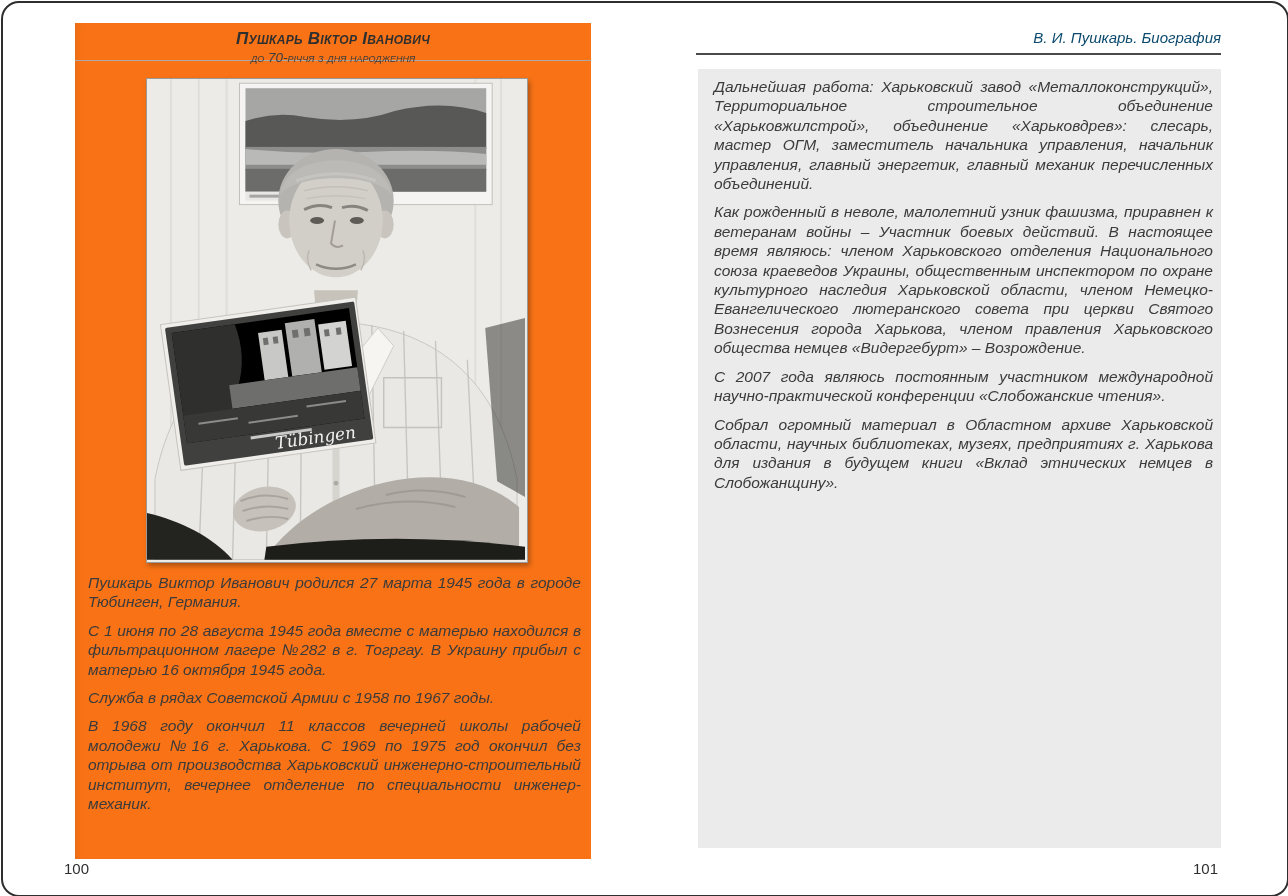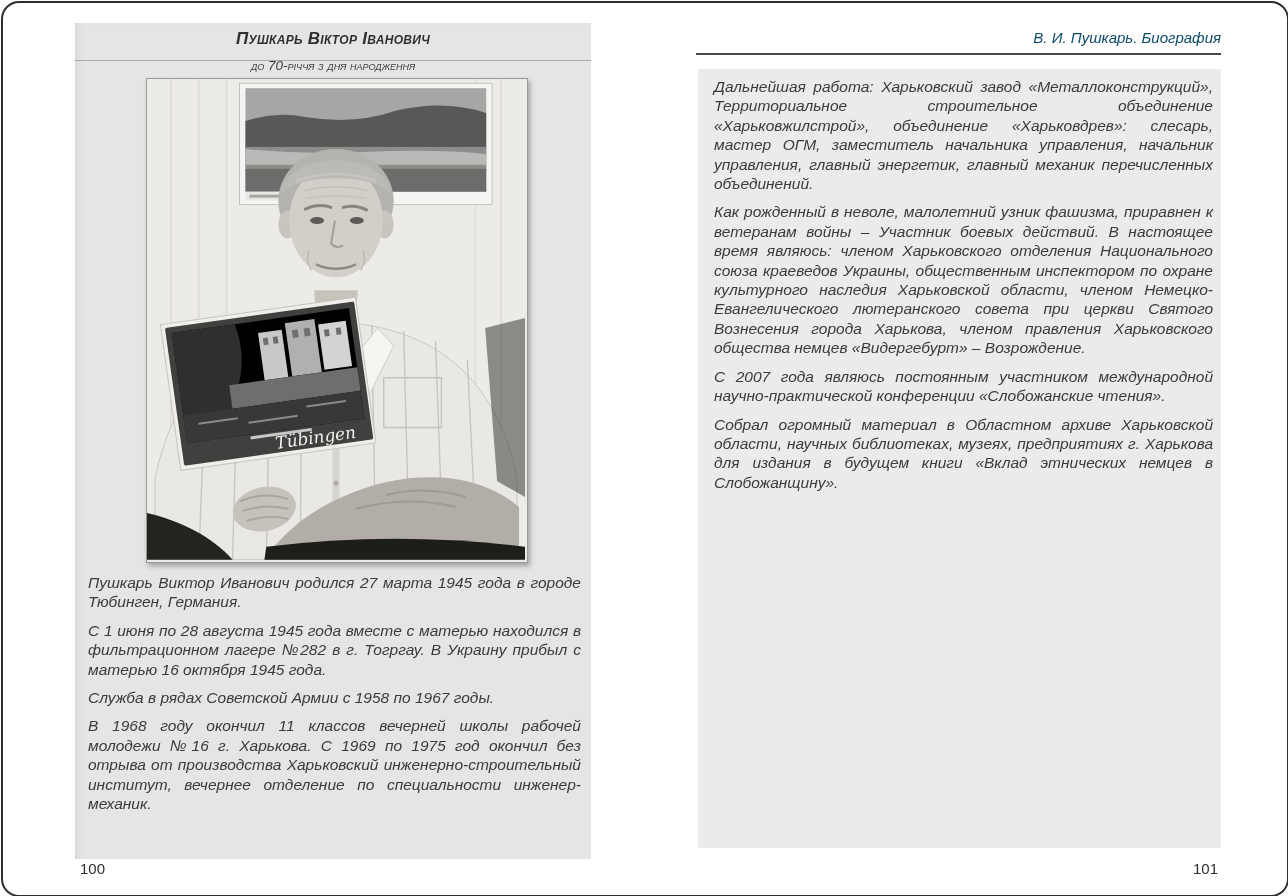--- a/index.html
+++ b/index.html
@@ -1,37 +1,37 @@
 <!DOCTYPE html>
 <html><head>
 <meta charset="utf-8">
 <style>
   html,body{margin:0;padding:0;background:#fff;}
   body{width:1288px;height:896px;position:relative;font-family:"Liberation Sans",sans-serif;overflow:hidden;}
   .frame{position:absolute;left:1px;top:1px;width:1284px;height:892px;border:2px solid #2e2e2e;border-radius:18px;background:#ffffff;}
 
   
-  .left-panel{position:absolute;left:72px;top:20px;width:516px;height:836px;background:#e5e5e5;box-shadow:inset 7px 0 8px -6px rgba(0,0,0,.10);}
+  .left-panel{position:absolute;left:72px;top:20px;width:516px;height:836px;background:#f97316;box-shadow:inset 7px 0 8px -6px rgba(0,0,0,.10);}
   .left-header{padding-top:6px;text-align:center;border-bottom:1px solid #a9a9a9;height:31px;}
   .left-title{font-size:17px;font-weight:bold;font-style:italic;font-variant:small-caps;color:#2f2f2f;letter-spacing:.3px;}
-  .left-subtitle{font-size:13.5px;font-style:italic;font-variant:small-caps;color:#3c3c3c;margin-top:9px;}
+  .left-subtitle{font-size:13.5px;font-style:italic;font-variant:small-caps;color:#3c3c3c;margin-top:1px;}
   .photo{position:absolute;left:71px;top:55px;width:380px;height:483px;border:1px solid #9a9a9a;background:#edebe8;box-shadow:2px 3px 5px rgba(0,0,0,.30);}
   .photo svg{display:block;}
   .left-body{position:absolute;left:13px;top:550px;width:493px;}
 
   .para{margin:0 0 9px 0;font-size:15.5px;line-height:19.4px;font-style:italic;color:#3b3b3b;text-align:justify;}
   .para .lead{font-weight:normal;}
 
   
   .right-header{position:absolute;left:693px;top:26px;width:525px;text-align:right;font-style:italic;font-size:15px;color:#0c4a6e;padding-bottom:7px;border-bottom:2px solid #4a4a4a;}
   .right-panel{position:absolute;left:695px;top:66px;width:523px;height:779px;background:#ebebeb;}
   .right-body{padding:8px 8px 0 16px;}
 
   .pageno{position:absolute;font-size:15px;color:#2f2f2f;font-style:normal;}
-  .pageno-left{left:77px;top:857px;}
+  .pageno-left{left:61px;top:857px;}
   .pageno-right{left:1140px;top:857px;width:75px;text-align:right;}
 </style>
 </head>
 <body>
 
 <div class="frame">
 
   <div class="left-panel">
     <div class="left-header">
       <div class="left-title">Пушкарь Віктор Іванович</div>

